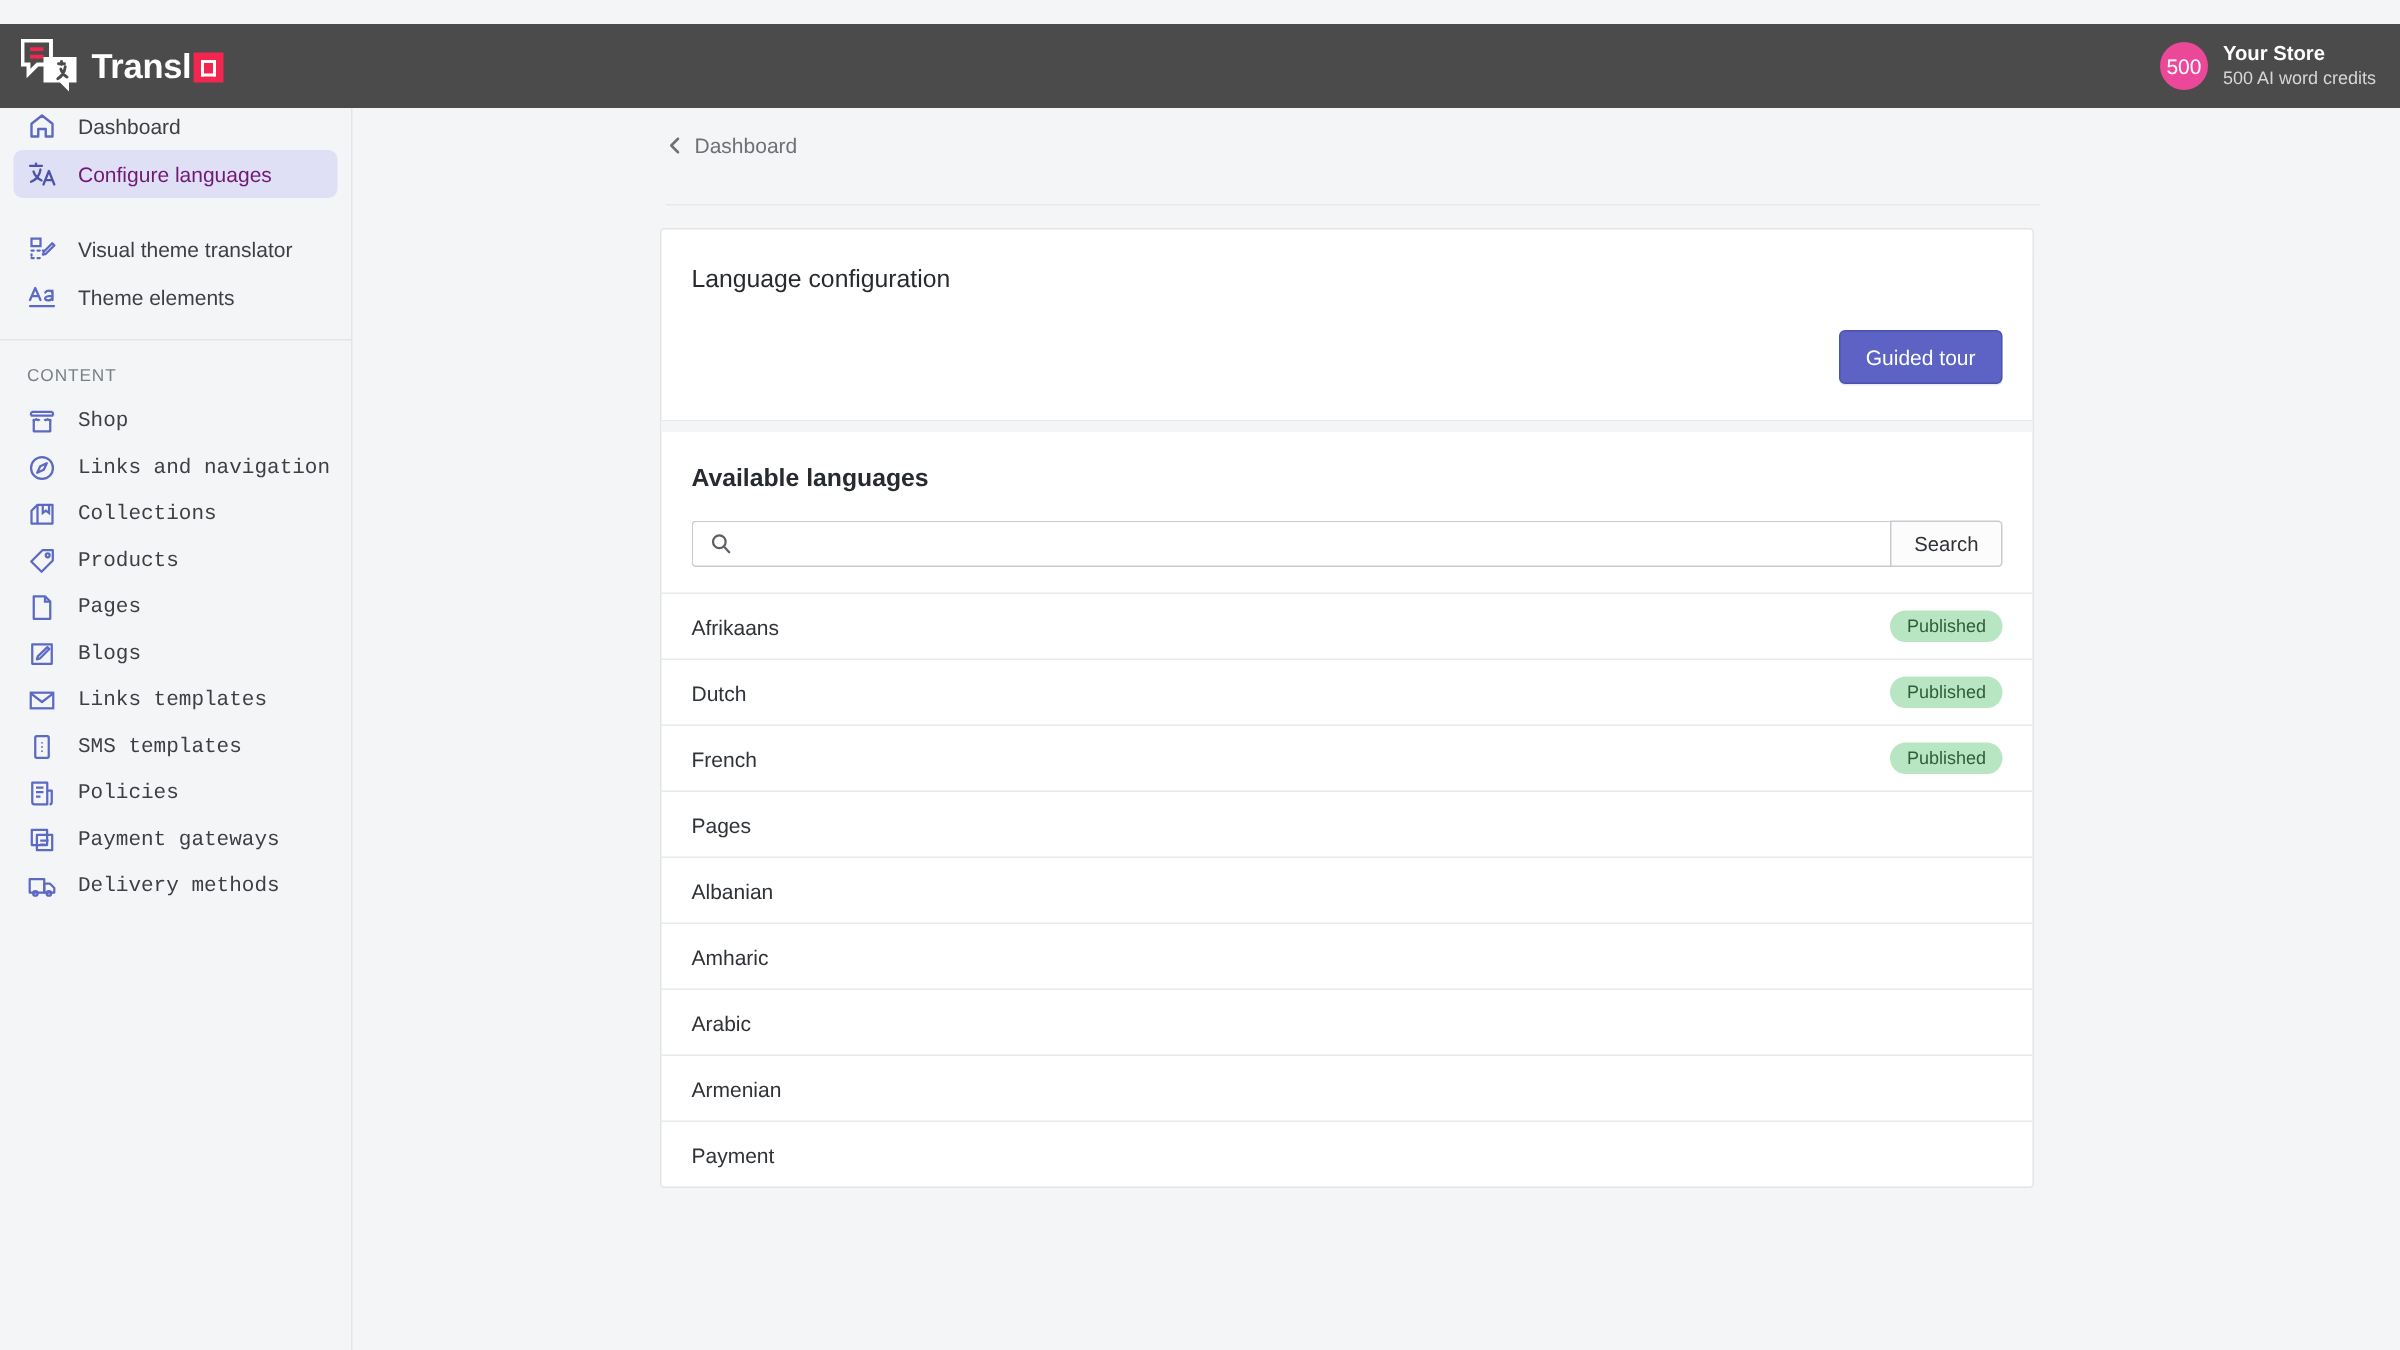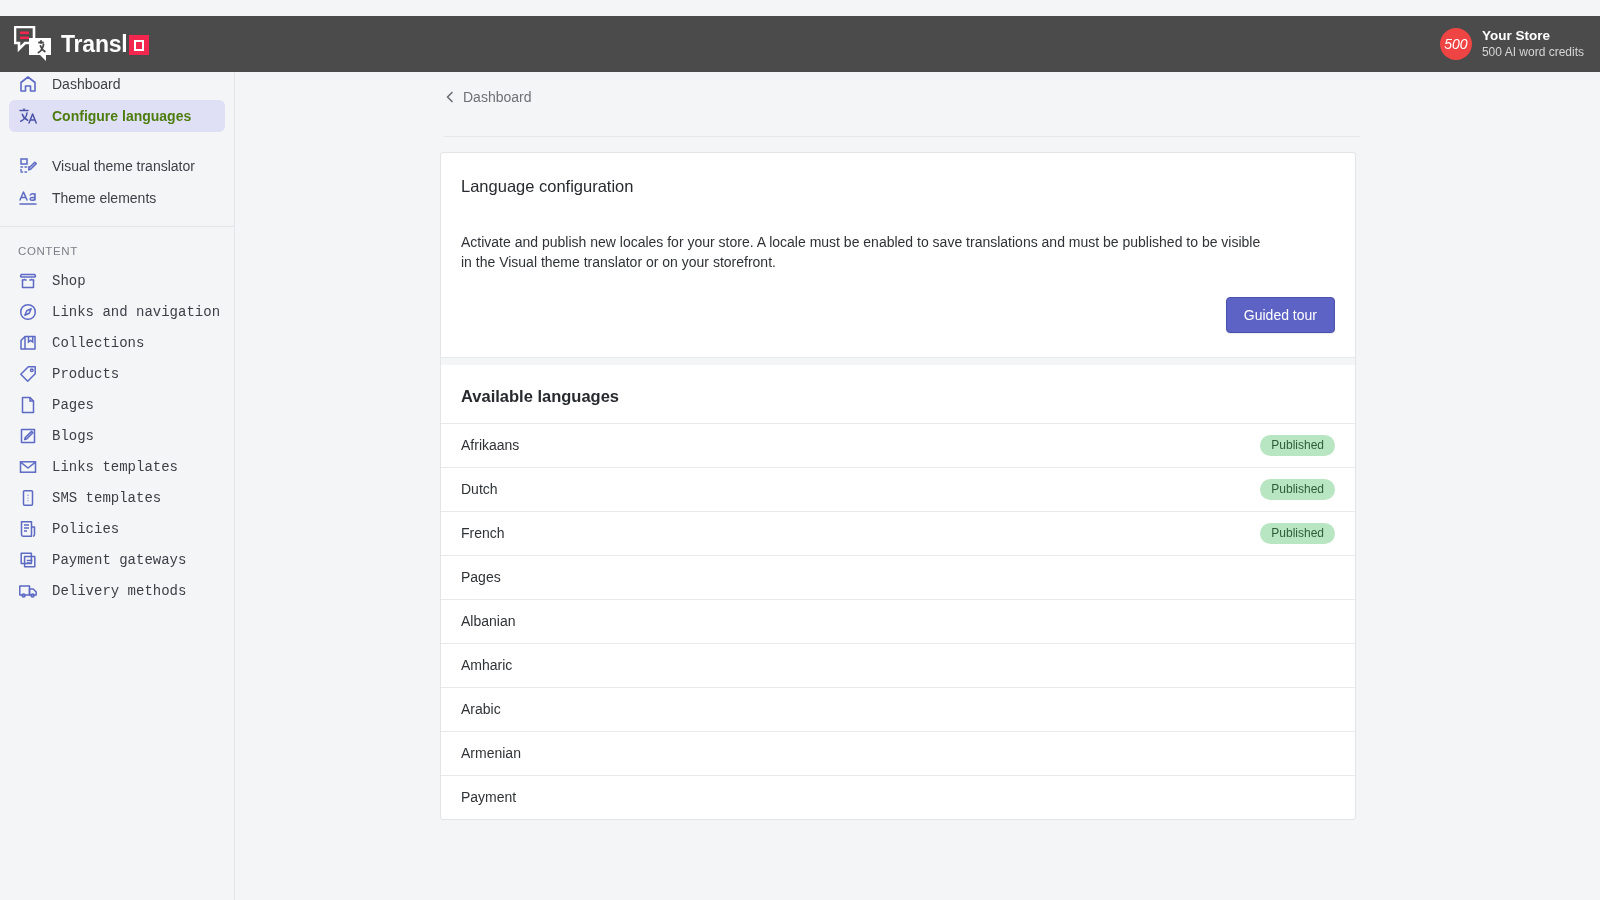--- a/index.html
+++ b/index.html
@@ -39,23 +39,23 @@
   }
   .brand-mark i:before { top: 0; }
   .brand-mark i:after { bottom: 0; }
 
   .user-area {
     margin-left: auto; display: flex; align-items: center;
     gap: 10px; padding-right: 16px;
   }
   .credit-badge {
     width: 32px; height: 32px; border-radius: 50%;
-    background: #ef4444; color: #fff;
+    background: #ec4899; color: #fff;
     display: flex; align-items: center; justify-content: center;
-    font-size: 14px; font-weight: 500; font-style: italic;
+    font-size: 14px; font-weight: 500;
   }
   .user-meta { line-height: 1.25; }
   .store-name { font-size: 13.5px; font-weight: bold; color: #ffffff; }
   .store-sub { font-size: 12px; color: #d6d6d6; }
 
   
   .sidebar {
     position: absolute; top: 56px; left: 0;
     width: 235px; height: 844px;
     background: #f4f5f7;
@@ -64,21 +64,21 @@
   }
   .nav-item {
     display: flex; align-items: center; gap: 14px;
     height: 32px; margin: 0 9px; padding-left: 9px;
     border-radius: 6px; cursor: pointer;
   }
   .nav-item.active { background: #dfe0f5; }
   .nav-icon { width: 20px; height: 20px; flex: none; color: #5c6ac4; display: block; }
   .nav-item.active .nav-icon { color: #4b52a8; }
   .nav-label { font-size: 14px; color: #3d3f45; white-space: nowrap; }
-  .nav-item.active .nav-label { color: #4d7c0f; font-weight: bold; }
+  .nav-item.active .nav-label { color: #701a75; }
   .nav-gap { height: 18px; }
   .nav-divider { height: 1px; background: #e3e5e8; margin: 12px 0 0 0; }
   .section-title {
     font-size: 11.5px; letter-spacing: 0.6px; color: #7b7f87;
     padding: 18px 0 8px 18px;
   }
   .nav-list-content .nav-item { height: 31px; font-family: Liberation Mono, monospace; }
 
   
   .main {
@@ -343,31 +343,40 @@
   </div>
 
   <div class="top-rule"></div>
 
   <section class="card">
 
     <div class="card-section">
       <h2 class="card-title">Language configuration</h2>
     </div>
 
-    <p class="card-desc">Activate and publish new locales for your store. A locale must be enabled to save translations and must be published to be visible in the Visual theme translator or on your storefront.</p>
 
     <div class="card-actions">
       <button class="btn-primary">Guided tour</button>
     </div>
 
     <div class="card-split"></div>
     <div class="card-split-gap"></div>
 
     <h2 class="list-title">Available languages</h2>
 
+    <div class="search-row">
+      <div class="search-box">
+        <svg class="search-icon" viewBox="0 0 16 16" fill="none" stroke="currentColor" stroke-width="1.6">
+          <circle cx="7" cy="6.6" r="4.5"></circle>
+          <path d="M10.4 10.2 L14 14" stroke-linecap="round"></path>
+        </svg>
+        <input class="search-input" type="text" placeholder="" style="">
+      </div>
+      <button class="search-btn">Search</button>
+    </div>
 
     <div class="lang-list">
 
       <div class="lang-row">
         <span class="lang-name">Afrikaans</span>
         <span class="badge">Published</span>
       </div>
 
       <div class="lang-row">
         <span class="lang-name">Dutch</span>

